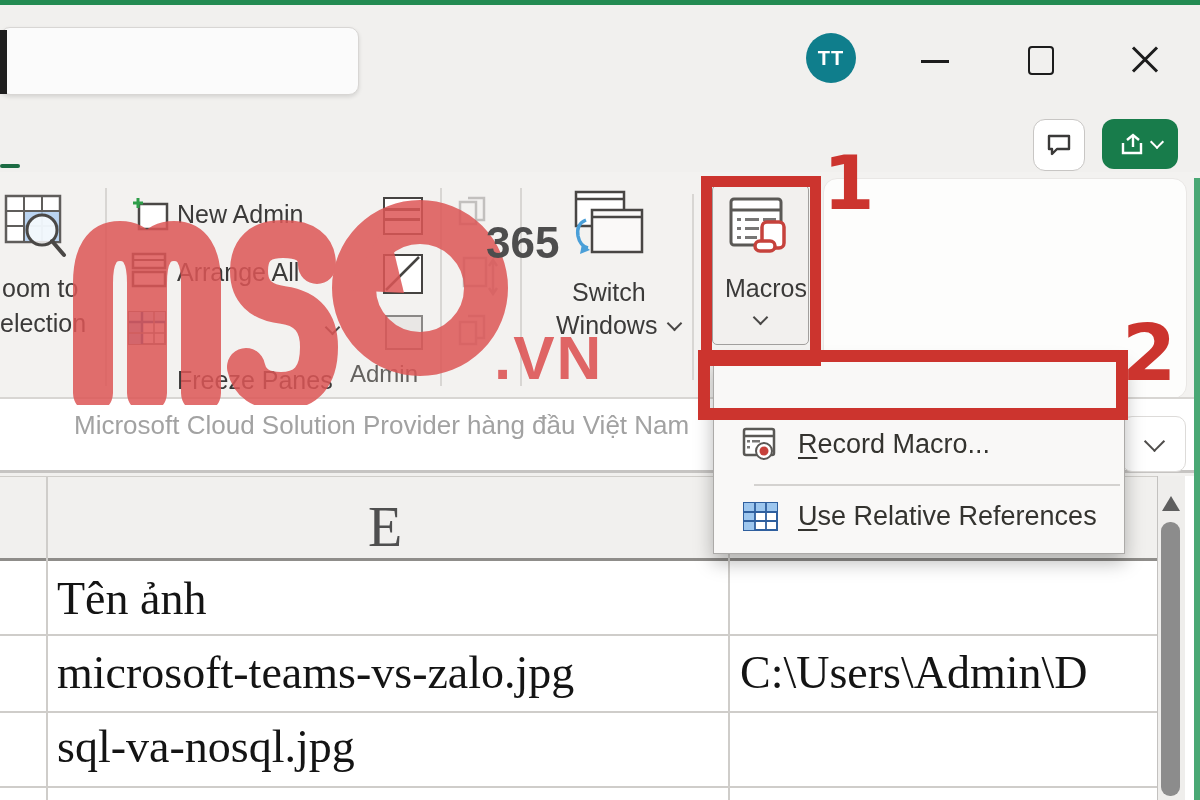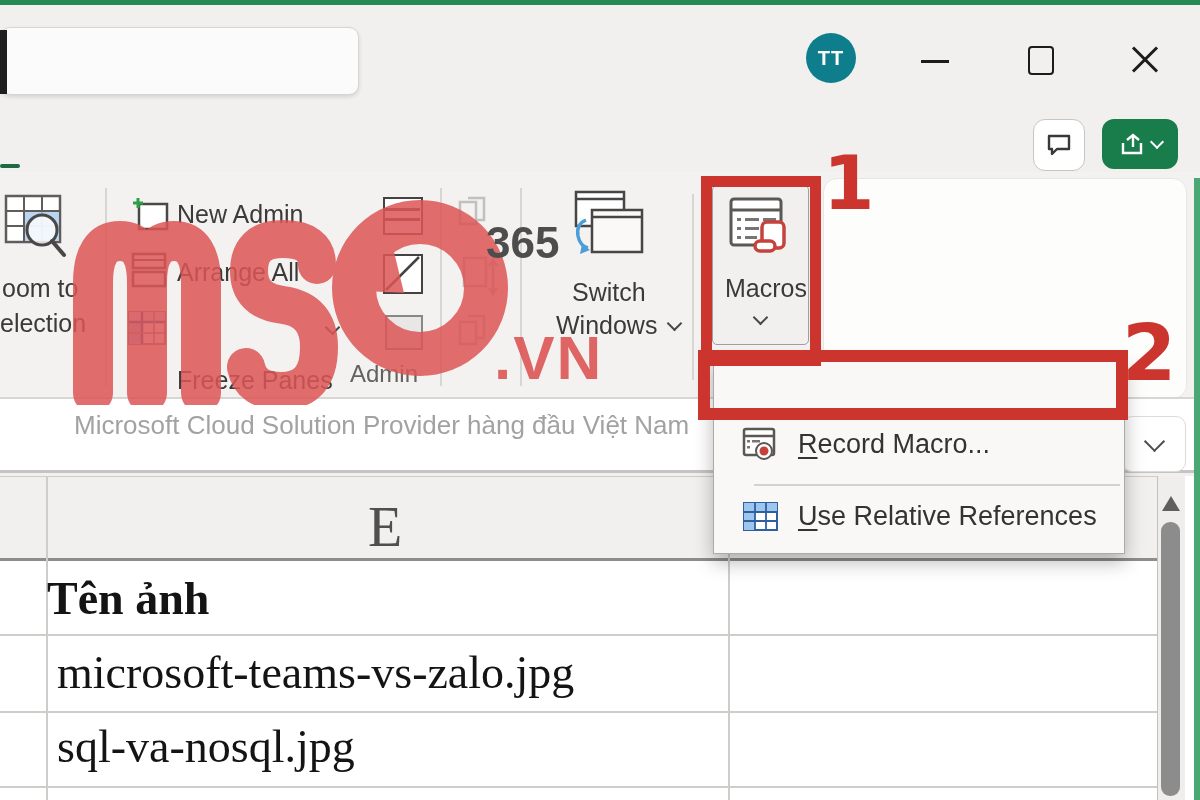--- a/index.html
+++ b/index.html
@@ -244,22 +244,25 @@
       <span style="position:absolute;left:368px;top:18px;font-family:'Liberation Serif','DejaVu Serif',serif;font-size:56px;color:#4f4f4f;">E</span>
     </div>
 
     <div class="gridline-v" style="left:46px;top:0;height:324px;"></div>
     <div class="gridline-v" style="left:728px;top:0;height:324px;"></div>
 
     <div class="gridline-h" style="left:0;top:158px;width:1157px;"></div>
     <div class="gridline-h" style="left:0;top:235px;width:1157px;"></div>
     <div class="gridline-h" style="left:0;top:310px;width:1157px;"></div>
 
-    <span class="cellserif" style="left:47px;top:96px;font-weight:bold;text-align:right;">Tên ảnh</span>
+    <span class="cellserif" style="left:57px;top:96px;font-weight:normal;text-align:right;">Tên ảnh</span>
     <span class="cellserif" style="left:57px;top:170px;text-align:right;">microsoft-teams-vs-zalo.jpg</span>
+    <div class="abs" style="left:740px;top:170px;width:417px;height:62px;overflow:hidden;">
+      <span class="cellserif" style="left:0;top:0;">C:\Users\Admin\D</span>
+    </div>
     <span class="cellserif" style="left:57px;top:244px;">sql-va-nosql.jpg</span>
 
     <div class="abs" style="left:1157px;top:0;width:28px;height:324px;background:#efeeec;border-left:1.5px solid #c3c1bf;box-sizing:border-box;">
       <div style="position:absolute;left:4px;top:20px;width:0;height:0;border-left:9px solid transparent;border-right:9px solid transparent;border-bottom:15px solid #5f5f5f;"></div>
       <div style="position:absolute;left:3px;top:46px;width:19px;height:274px;background:#8c8c8c;border-radius:9px;"></div>
     </div>
   </div>
 
   <div class="abs" style="left:1194px;top:178px;width:6px;height:622px;background:var(--c-edge);"></div>
 

